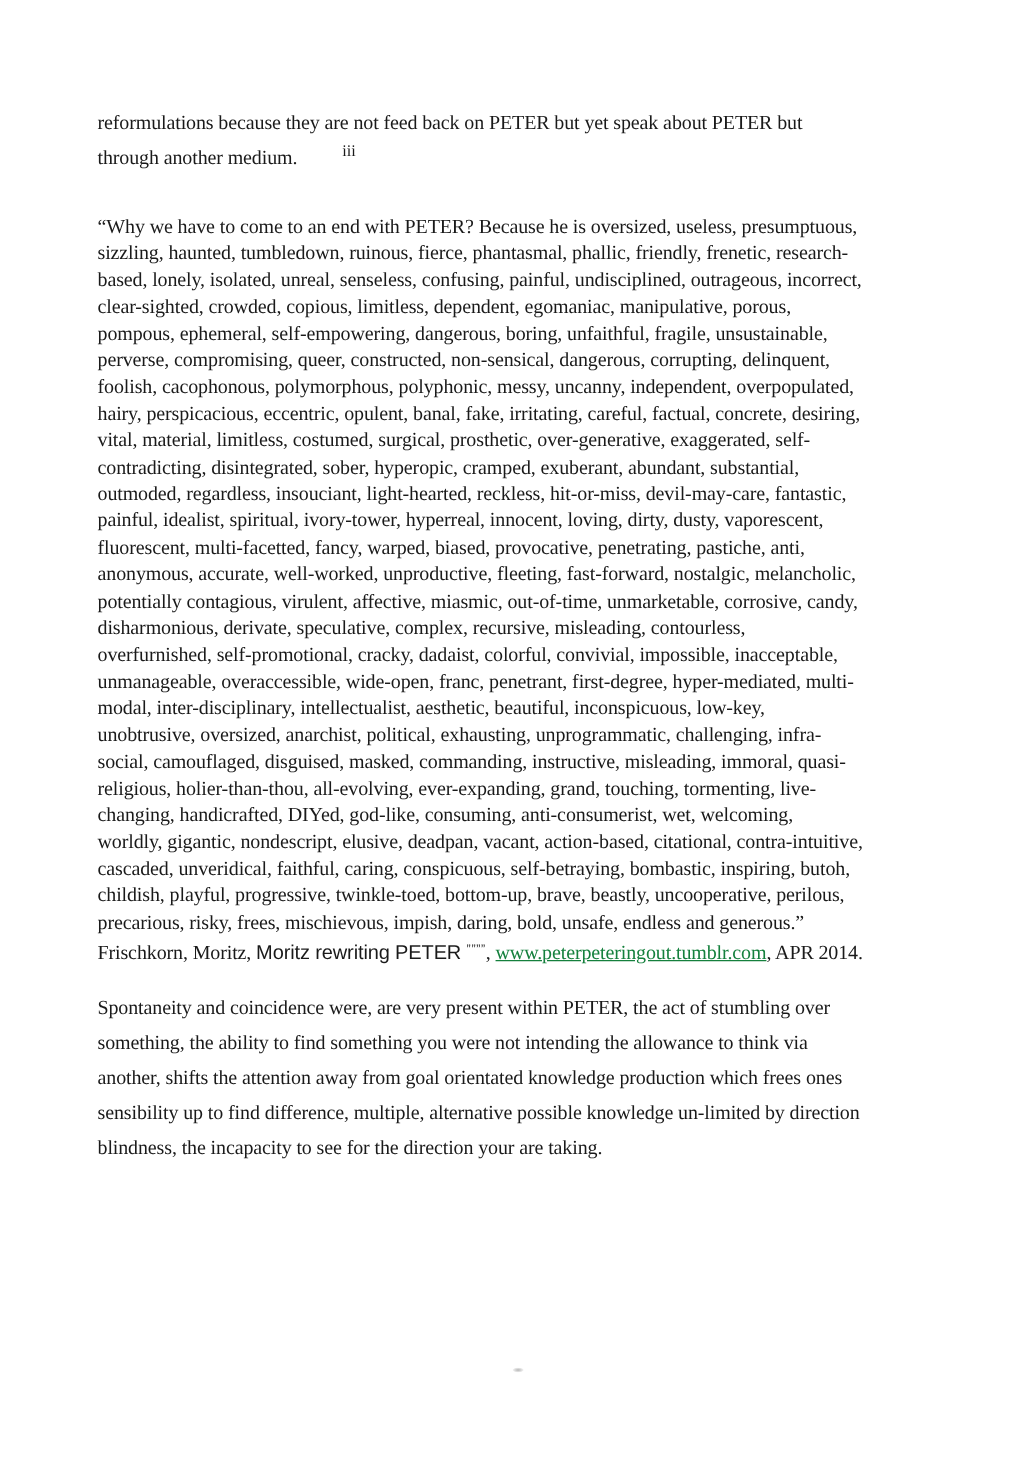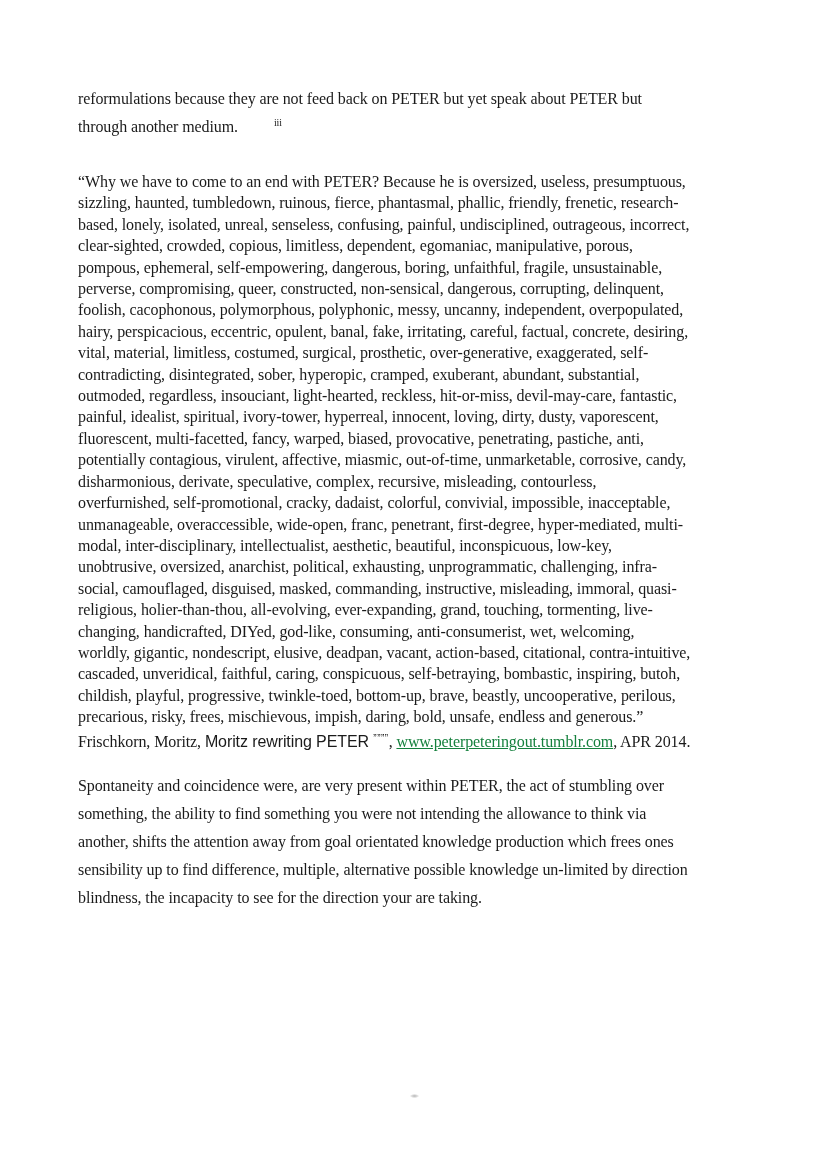--- a/index.html
+++ b/index.html
@@ -30,21 +30,21 @@
   .spaced { line-height: 28px; }
   .quote { line-height: 21.4px; margin-top: 30px; }
   .citation-line {
     line-height: 21.4px;
     white-space: pre;
     font-size: 16px;
     letter-spacing: -0.1px;
   }
   .closing { margin-top: 20px; }
   sup.fnmark {
-    font-size: 10px;
+    font-size: 13px;
     vertical-align: super;
     line-height: 0;
     padding-left: 36px;
   }
   .sans {
     font-family: "Liberation Sans", sans-serif;
     font-size: 16px;
   }
   .qmarks {
     font-family: "Liberation Sans", sans-serif;
@@ -85,20 +85,21 @@
         <span class="line">clear-sighted, crowded, copious, limitless, dependent, egomaniac, manipulative, porous,</span>
         <span class="line">pompous, ephemeral, self-empowering, dangerous, boring, unfaithful, fragile, unsustainable,</span>
         <span class="line">perverse, compromising, queer, constructed, non-sensical, dangerous, corrupting, delinquent,</span>
         <span class="line">foolish, cacophonous, polymorphous, polyphonic, messy, uncanny, independent, overpopulated,</span>
         <span class="line">hairy, perspicacious, eccentric, opulent, banal, fake, irritating, careful, factual, concrete, desiring,</span>
         <span class="line">vital, material, limitless, costumed, surgical, prosthetic, over-generative, exaggerated, self-</span>
         <span class="line">contradicting, disintegrated, sober, hyperopic, cramped, exuberant, abundant, substantial,</span>
         <span class="line">outmoded, regardless, insouciant, light-hearted, reckless, hit-or-miss, devil-may-care, fantastic,</span>
         <span class="line">painful, idealist, spiritual, ivory-tower, hyperreal, innocent, loving, dirty, dusty, vaporescent,</span>
         <span class="line">fluorescent, multi-facetted, fancy, warped, biased, provocative, penetrating, pastiche, anti,</span>
+        <span class="line">anonymous, accurate, well-worked, unproductive, fleeting, fast-forward, nostalgic, melancholic,</span>
         <span class="line">potentially contagious, virulent, affective, miasmic, out-of-time, unmarketable, corrosive, candy,</span>
         <span class="line">disharmonious, derivate, speculative, complex, recursive, misleading, contourless,</span>
         <span class="line">overfurnished, self-promotional, cracky, dadaist, colorful, convivial, impossible, inacceptable,</span>
         <span class="line">unmanageable, overaccessible, wide-open, franc, penetrant, first-degree, hyper-mediated, multi-</span>
         <span class="line">modal, inter-disciplinary, intellectualist, aesthetic, beautiful, inconspicuous, low-key,</span>
         <span class="line">unobtrusive, oversized, anarchist, political, exhausting, unprogrammatic, challenging, infra-</span>
         <span class="line">social, camouflaged, disguised, masked, commanding, instructive, misleading, immoral, quasi-</span>
         <span class="line">religious, holier-than-thou, all-evolving, ever-expanding, grand, touching, tormenting, live-</span>
         <span class="line">changing, handicrafted, DIYed, god-like, consuming, anti-consumerist, wet, welcoming,</span>
         <span class="line">worldly, gigantic, nondescript, elusive, deadpan, vacant, action-based, citational, contra-intuitive,</span>

